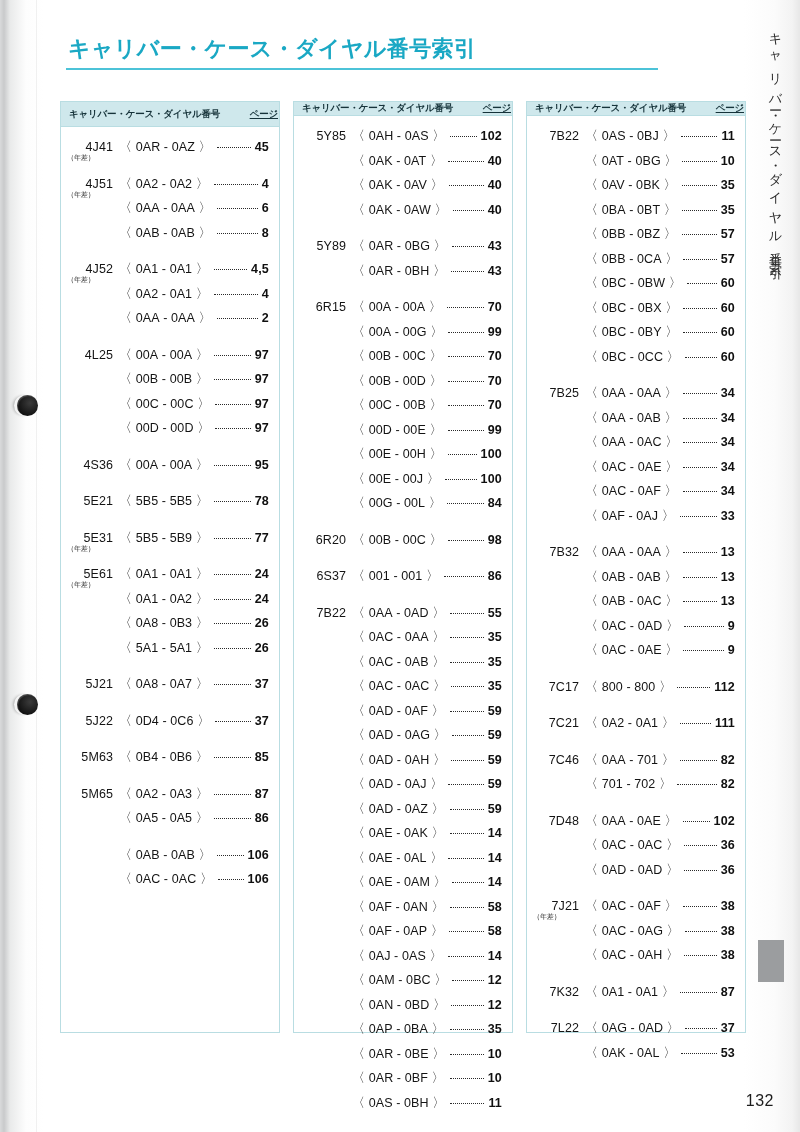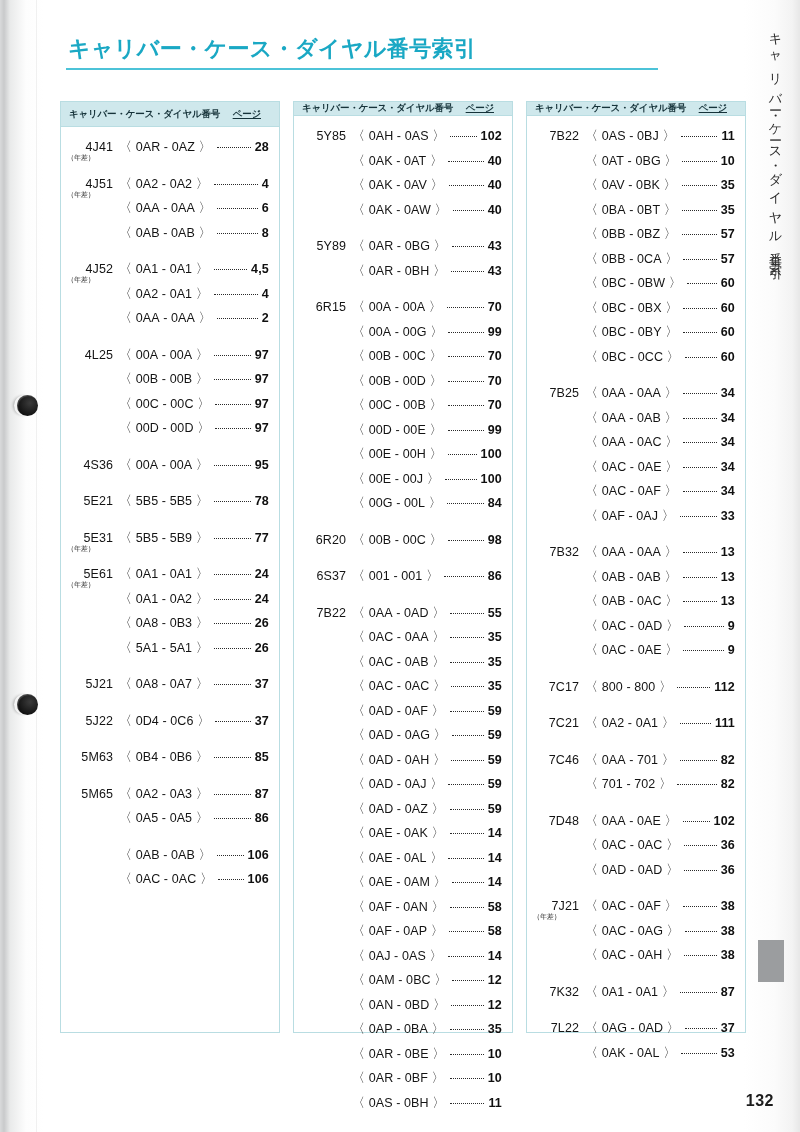--- a/index.html
+++ b/index.html
@@ -67,42 +67,42 @@
   #side-tab-marker{
     position:absolute;right:16px;top:940px;width:26px;height:42px;
     background:#9b9d9f;
   }
   #side-tab-marker-shadow{
     position:absolute;right:12px;top:944px;width:26px;height:42px;
     background:rgba(0,0,0,.10);z-index:-1;
   }
   #page-number{
     position:absolute;right:26px;bottom:22px;
-    font-size:16px;font-weight:bold;color:#1c1c1c;letter-spacing:.5px;margin-top:7px;
+    font-size:16px;font-weight:normal;color:#1c1c1c;letter-spacing:.5px;margin-top:7px;
   }
 
   
   #columns{
     position:absolute;left:60px;top:101px;
     width:686px;height:932px;
     display:flex;gap:13px;
   }
   .col{
     width:220px;
     border:1px solid #b9dde2;
     background:#ffffff;
     box-sizing:border-box;
     display:flex;flex-direction:column;
   }
   .col-header{
     background:#cfe8ec;
     border-bottom:1px solid #b9dde2;
     height:25px;
     display:flex;align-items:center;
-    padding:0 18px 0 8px;
+    padding:0 1px 0 8px;
     box-sizing:border-box;
   }
   .col-header .h-cal{
     font-size:9.5px;font-weight:bold;color:#16333a;
     letter-spacing:-.2px;white-space:nowrap;
   }
   .col-header .h-page{
     margin-left:auto;
     font-size:9.5px;font-weight:bold;color:#16333a;
     letter-spacing:-.2px;white-space:nowrap;text-decoration:underline;
@@ -186,21 +186,21 @@
         <div class="col-header">
           <span class="h-cal">キャリバー・ケース・ダイヤル番号</span>
           <span class="h-page">ページ</span>
         </div>
         <div class="col-body">
           <div class="group">
             <div class="row">
               <div class="cal-cell">4J41<span class="cal-note">（年差）</span></div>
               <div class="pair-cell"><span class="brk">〈</span>&nbsp;0AR&nbsp;-&nbsp;0AZ&nbsp;<span class="brk">〉</span></div>
               <div class="leader"></div>
-              <div class="page-cell">28</div>
+              <div class="page-cell">45</div>
             </div>
           </div>
           <div class="group">
             <div class="row">
               <div class="cal-cell">4J51<span class="cal-note">（年差）</span></div>
               <div class="pair-cell"><span class="brk">〈</span>&nbsp;0A2&nbsp;-&nbsp;0A2&nbsp;<span class="brk">〉</span></div>
               <div class="leader"></div>
               <div class="page-cell">4</div>
             </div>
             <div class="row">

